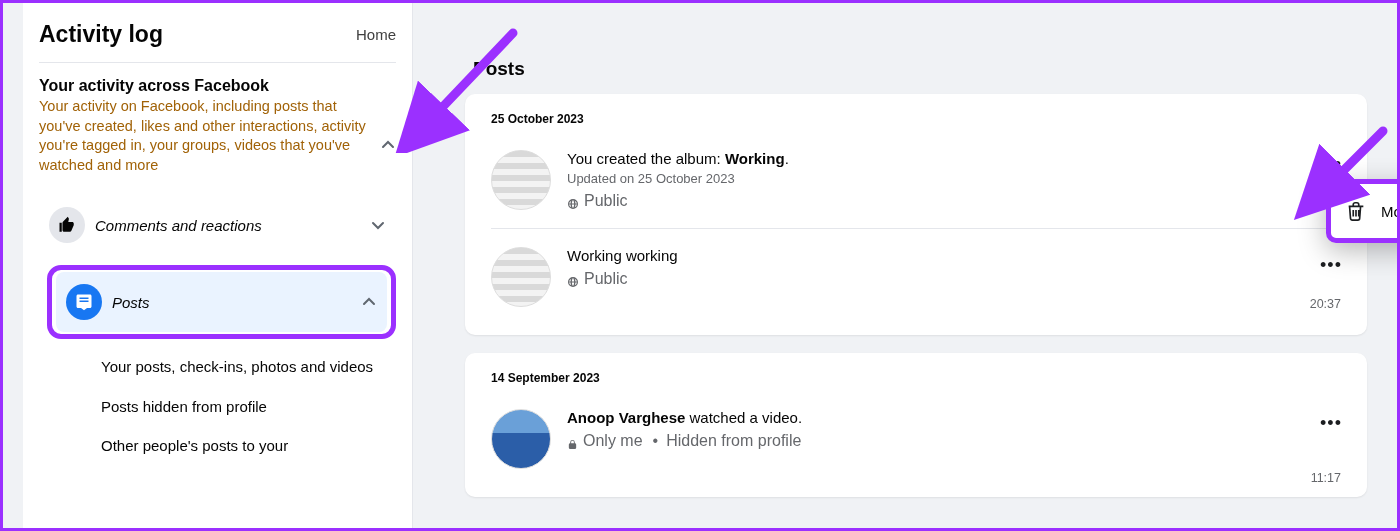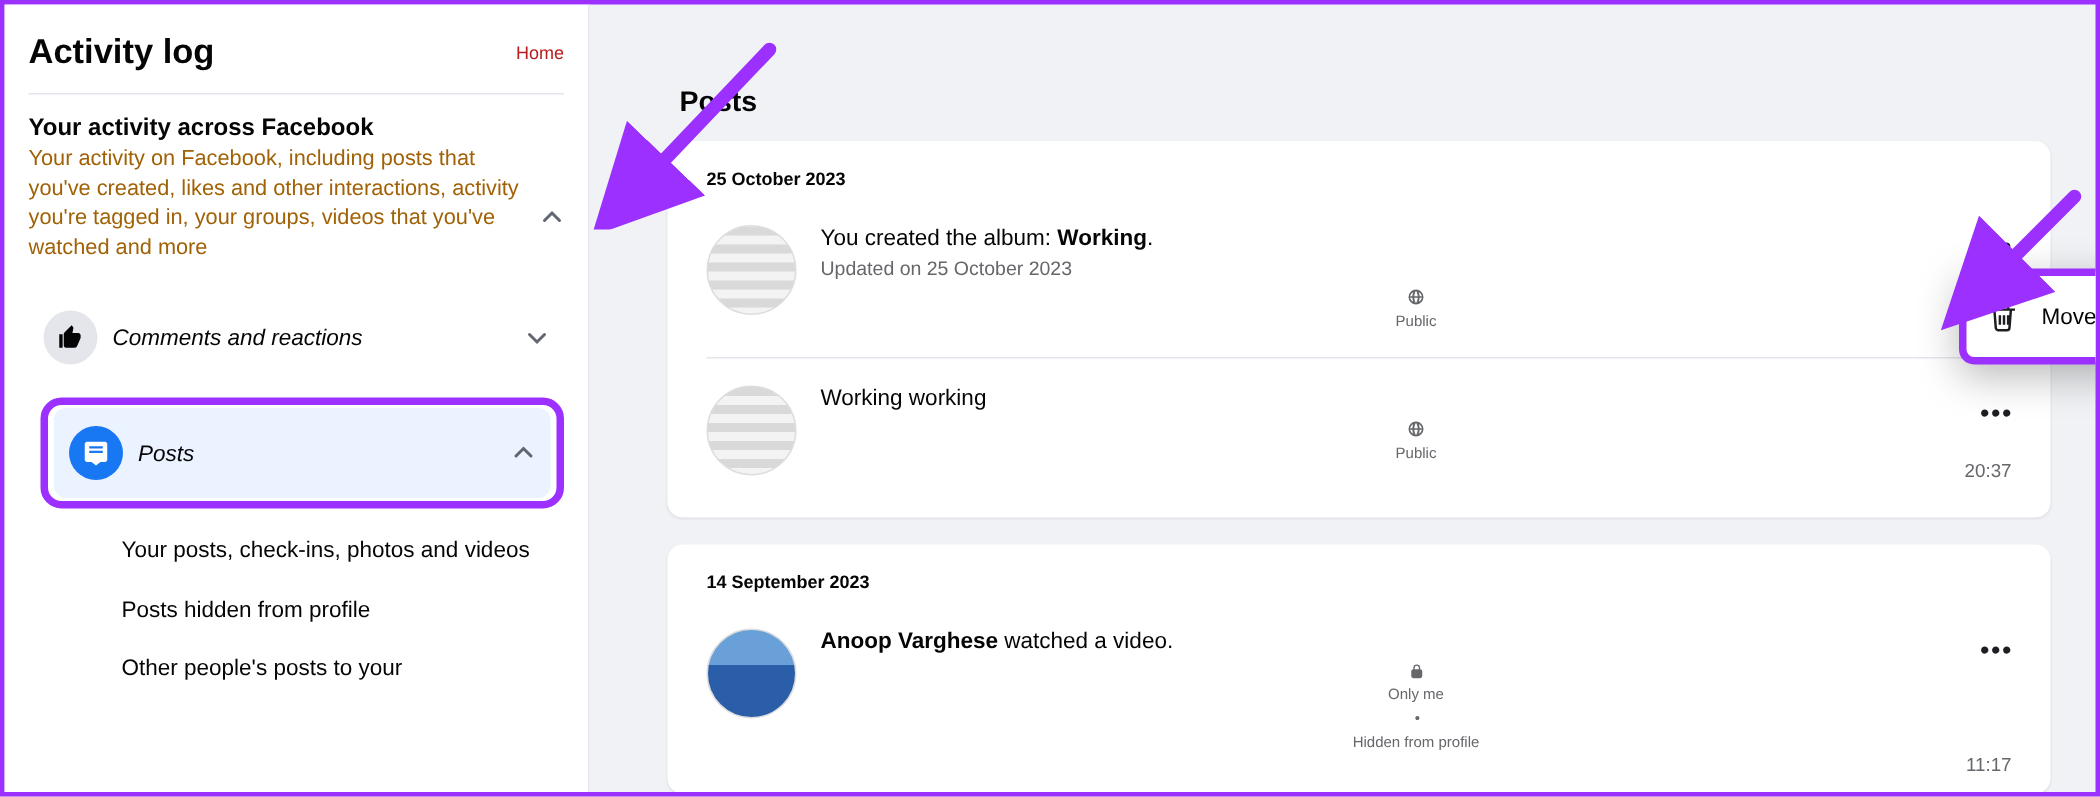--- a/index.html
+++ b/index.html
@@ -14,30 +14,31 @@
   }
   .layout { display: flex; height: 100%; }
   
   .sidebar {
     width: 390px;
     background: #fff;
     padding: 18px 16px 0 16px;
     border-right: 1px solid #e4e6eb;
     display: flex;
     flex-direction: column;
+    margin-left: 20px;
   }
   .side-header {
     display: flex;
     align-items: center;
     justify-content: space-between;
     padding-bottom: 14px;
     border-bottom: 1px solid #e4e6eb;
   }
   .side-header h1 { font-size: 23px; font-weight: 700; color: #050505; }
-  .home-link { color: #b91c1c; font-size: 12px; text-decoration: none; }
+  .home-link { color: #404040; font-size: 15px; text-decoration: none; }
   .section-row {
     display: flex;
     justify-content: space-between;
     align-items: flex-start;
     margin-top: 14px;
     gap: 10px;
   }
   .section-row h2 { font-size: 16px; font-weight: 600; color: #050505; margin-bottom: 2px; }
   .section-desc { font-size: 14.5px; color: #a16207; line-height: 1.35; }
   .chev { width:16px; height:16px; flex:0 0 auto; margin-top:60px; cursor:pointer; }
@@ -93,21 +94,21 @@
     width: 60px; height: 60px; border-radius: 50%; flex:0 0 auto;
     background: linear-gradient(#d9d9d9 50%, #f3f3f3 50%);
     background-size: 100% 12px;
     border:1px solid #ddd;
   }
   .thumb.car { background: linear-gradient(#6aa0d8 40%, #2b5ea8 40%); }
   .entry-body { flex:1; min-width:0; }
   .line1 { font-size: 15px; color:#050505; }
   .line1 b { font-weight:600; }
   .line2 { font-size: 13px; color:#65676b; margin-top: 4px; }
-  .priv { font-size: 10px; color:#65676b; margin-top: 6px; display:flex; align-items:center; gap:5px;flex-direction:column; }
+  .priv { font-size: 16px; color:#65676b; margin-top: 6px; display:flex; align-items:flex-end; gap:5px; }
   .priv-dot::before { content:"•"; margin: 0 3px 0 5px; color:#65676b; }
   .time { font-size:12.5px; color:#65676b; position:absolute; right:0; bottom: 14px; }
   .time.t2 { bottom: 2px; }
   .dots-btn {
     position:absolute; right:-6px; top: 4px;
     width:32px; height:32px; border:none; background:transparent; border-radius:50%;
     cursor:pointer; display:flex; align-items:center; justify-content:center;
     font-size:18px; color:#1c1e21; letter-spacing:1px;
   }
   .entry + .entry .dots-btn { top: 20px; }

